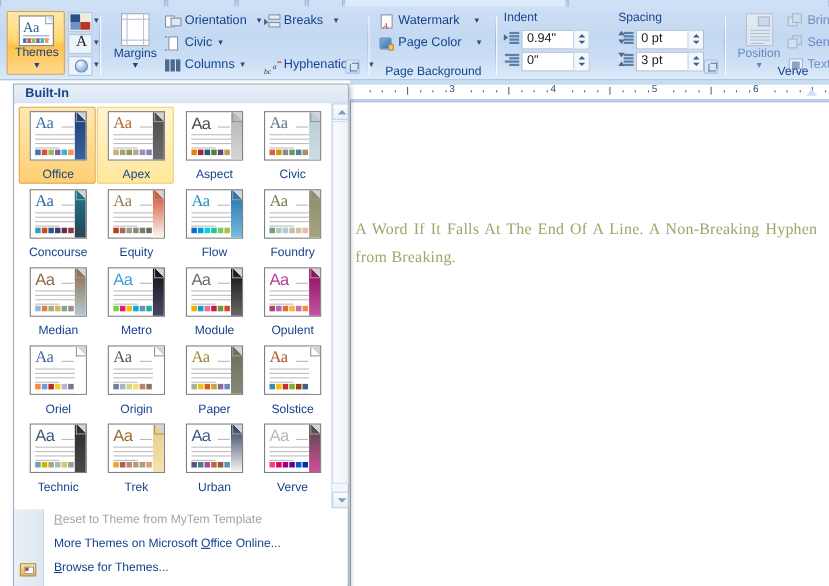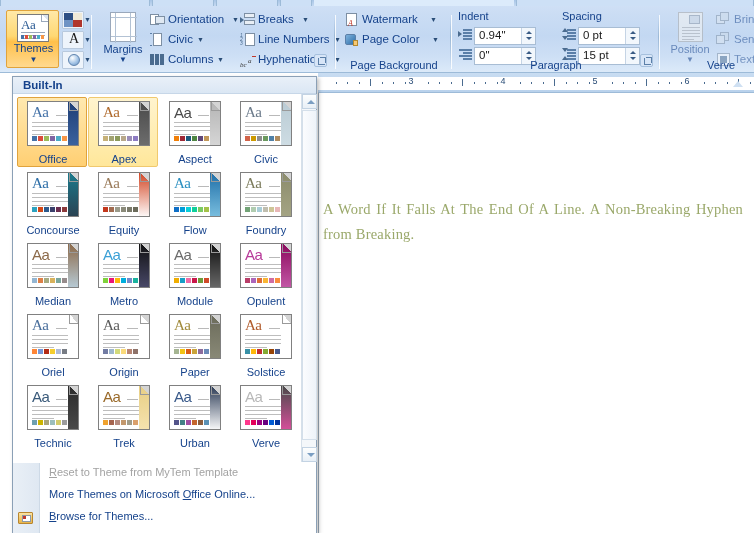--- a/index.html
+++ b/index.html
@@ -348,28 +348,20 @@
     <div class="cmd" style="left:148px;top:4px;width:96px">
       <span class="cico">
         <i style="position:absolute;left:4px;top:1px;width:11px;height:5px;background:#e8eef5;border:1px solid #7d8fa3"></i>
         <i style="position:absolute;left:4px;top:8px;width:11px;height:5px;background:#e8eef5;border:1px solid #7d8fa3"></i>
         <i style="position:absolute;left:0;top:5px;width:0;height:0;border-top:3px solid transparent;border-bottom:3px solid transparent;border-left:4px solid #4a6b8f"></i>
       </span>
       <span class="ctxt">Breaks</span>
       <span class="carr" style="left:62px">▼</span>
     </div>
 
-    <div class="cmd" style="left:148px;top:24px;width:110px">
-      <span class="cico">
-        <i style="position:absolute;left:0;top:1px;font-size:5px;color:#4a6b8f;line-height:4px">1<br>2<br>3</i>
-        <i style="position:absolute;left:5px;top:1px;width:10px;height:13px;background:#fff;border:1px solid #7d8fa3"></i>
-      </span>
-      <span class="ctxt">Line Numbers</span>
-      <span class="carr" style="left:94px">▼</span>
-    </div>
 
     <div class="cmd" style="left:148px;top:44px;width:110px">
       <span class="cico">
         <i style="position:absolute;left:0;top:4px;font-size:7px;color:#3a3a3a;font-family:'Liberation Serif',serif">bc</i>
         <i style="position:absolute;left:8px;top:0px;font-size:7px;color:#3a3a3a;font-family:'Liberation Serif',serif">a</i>
         <i style="position:absolute;left:12px;top:4px;width:4px;height:1px;background:#c0392b"></i>
       </span>
       <span class="ctxt">Hyphenation</span>
       <span class="carr" style="left:94px">▼</span>
     </div>
@@ -452,28 +444,27 @@
 
     <span class="indico" style="left:110px;top:42px">
       <b style="top:1px;width:9px"></b>
         <b style="top:4px;width:9px"></b>
         <b style="top:7px;width:9px"></b>
         <b style="top:10px;width:9px"></b>
       <i style="position:absolute;left:0;top:0;width:0;height:0;border-left:3px solid transparent;border-right:3px solid transparent;border-top:4px solid #4a6b8f"></i>
       <i style="position:absolute;left:0;top:8px;width:0;height:0;border-left:3px solid transparent;border-right:3px solid transparent;border-bottom:4px solid #4a6b8f"></i>
     </span>
     <div class="spin" style="left:126px;top:41px;width:62px">
-      <span class="sv">15 pt</span>
+      <span class="sv">3 pt</span>
       <span class="sb">
           <u class="up"></u>
           <u class="dn"></u>
         </span>
     </div>
 
-    <div class="glabel">Paragraph</div>
     <div class="dlglaunch" style="left:188px;top:48px"></div>
     <div class="gsep" style="left:206px"></div>
       <div class="gsep2" style="left:207px"></div>
   </div>
 
   <div class="rgroup" style="left:660px;width:94px">
     <div id="positionBtn">
       <div id="positionIco">
         <i class="pl" style="top:14px"></i>
           <i class="pl" style="top:17px"></i>

